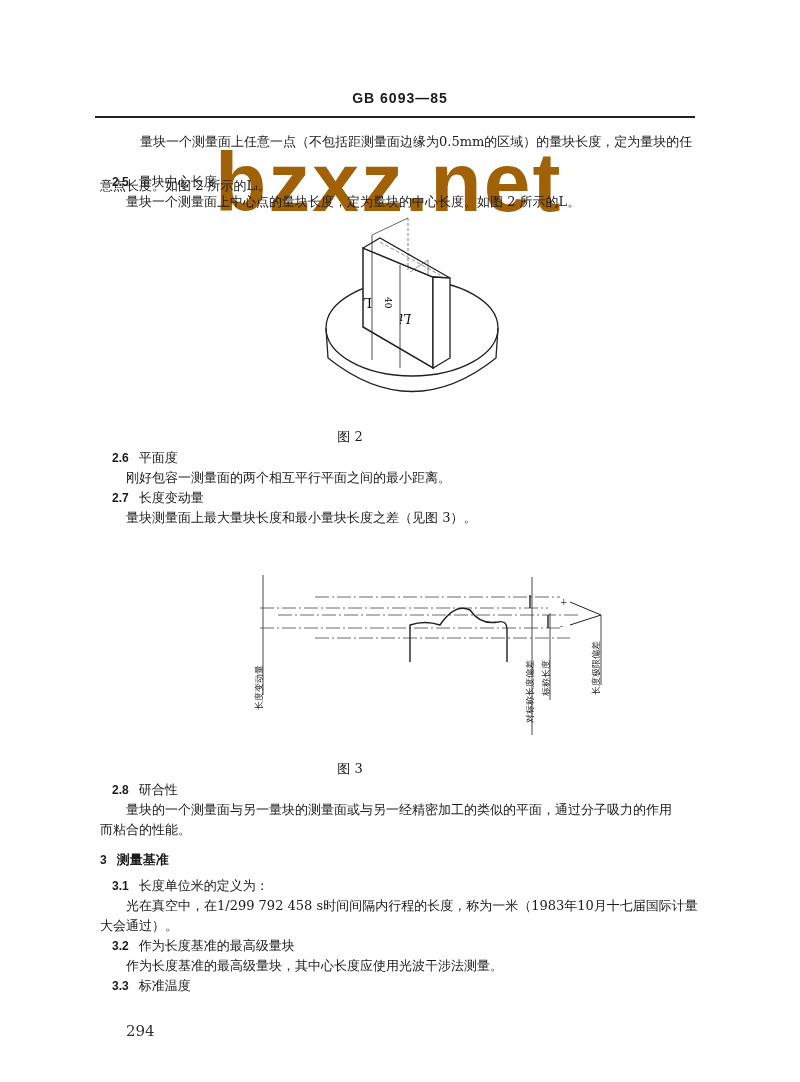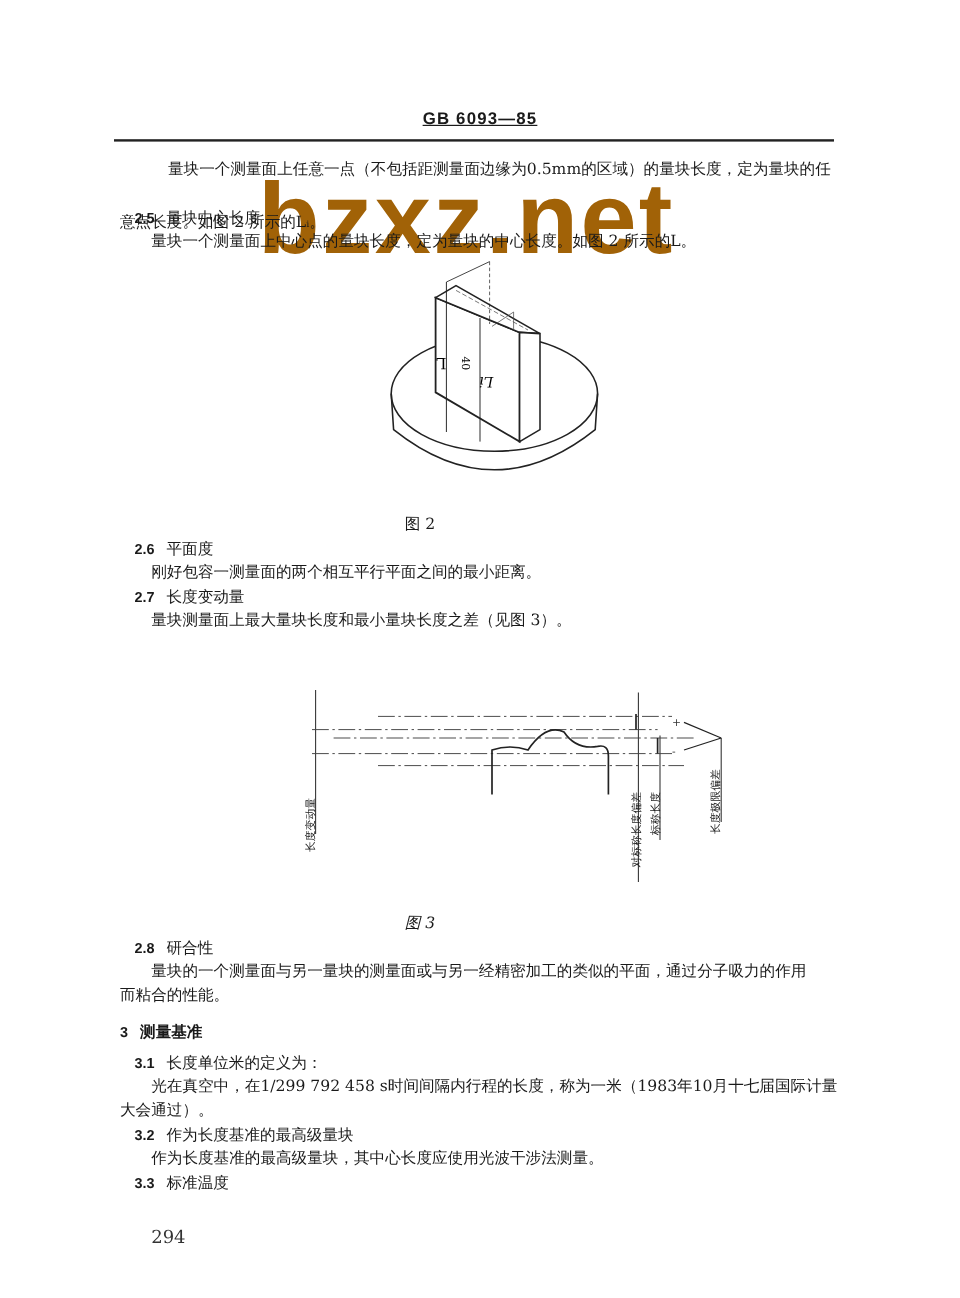--- a/index.html
+++ b/index.html
@@ -1,20 +1,20 @@
 <!DOCTYPE html>
 <html><head>
 <meta charset="utf-8">
 <style>
   html, body { margin: 0; padding: 0; background: #fff; }
   body { width: 800px; height: 1082px; position: relative; overflow: hidden;
          font-family: "DejaVu Serif", "Liberation Serif", serif; color: #1a1a1a; }
   .abs { position: absolute; }
   .header-title { left: 0; width: 800px; top: 90px; text-align: center;
-         font-family: "Liberation Sans", "DejaVu Sans", sans-serif; font-weight: bold; font-size: 14px; letter-spacing: 1px; text-decoration: underline; }
+         font-family: "Liberation Sans", "DejaVu Sans", sans-serif; font-weight: bold; font-size: 14px; letter-spacing: 1px; }
   .header-rule { left: 95px; width: 600px; top: 116px; height: 2px; background: #222; }
   .watermark { left: 215px; top: 140px; font-family: "Liberation Sans", "DejaVu Sans", sans-serif;
          font-size: 84px; font-weight: bold; color: #a16207; letter-spacing: 2px; line-height: 1; z-index: 0; }
   .p { font-size: 13px; line-height: 20px; z-index: 1; }
   .num { font-family: "Liberation Sans", "DejaVu Sans", sans-serif; font-weight: bold; font-size: 12px; margin-right: 10px; }
   .caption { font-size: 13px; left: 0; width: 700px; text-align: center; }
   .sec { font-weight: bold; }
   svg { position: absolute; }
   .pagenum { left: 126px; top: 1022px; font-size: 15px; color: #333; }
 </style>
@@ -89,21 +89,21 @@
   <text x="330" y="40" font-size="9" fill="#333">+</text>
   <text x="330" y="64" font-size="9" fill="#333">-</text>
   <g font-size="9" fill="#222" font-family="DejaVu Sans, sans-serif">
     <text transform="translate(32,145) rotate(-90)">长度变动量</text>
     <text transform="translate(303,158) rotate(-90)">对标称长度偏差</text>
     <text transform="translate(319,131) rotate(-90)">标称长度</text>
     <text transform="translate(369,130) rotate(-90)">长度极限偏差</text>
   </g>
 </svg>
 
-<div class="abs caption" style="top:760px;font-style:italic;">图 3</div>
+<div class="abs caption" style="top:760px;">图 3</div>
 
 <div class="abs p" style="left:112px; top:780px;">
   <span class="num">2.8</span><span>研合性</span>
 </div>
 <div class="abs p" style="left:126px; top:800px;">量块的一个测量面与另一量块的测量面或与另一经精密加工的类似的平面，通过分子吸力的作用</div>
 <div class="abs p" style="left:100px; top:820px;">而粘合的性能。</div>
 
 <div class="abs p sec" style="left:100px; top:850px;">
   <span class="num">3</span><span>测量基准</span>
 </div>

